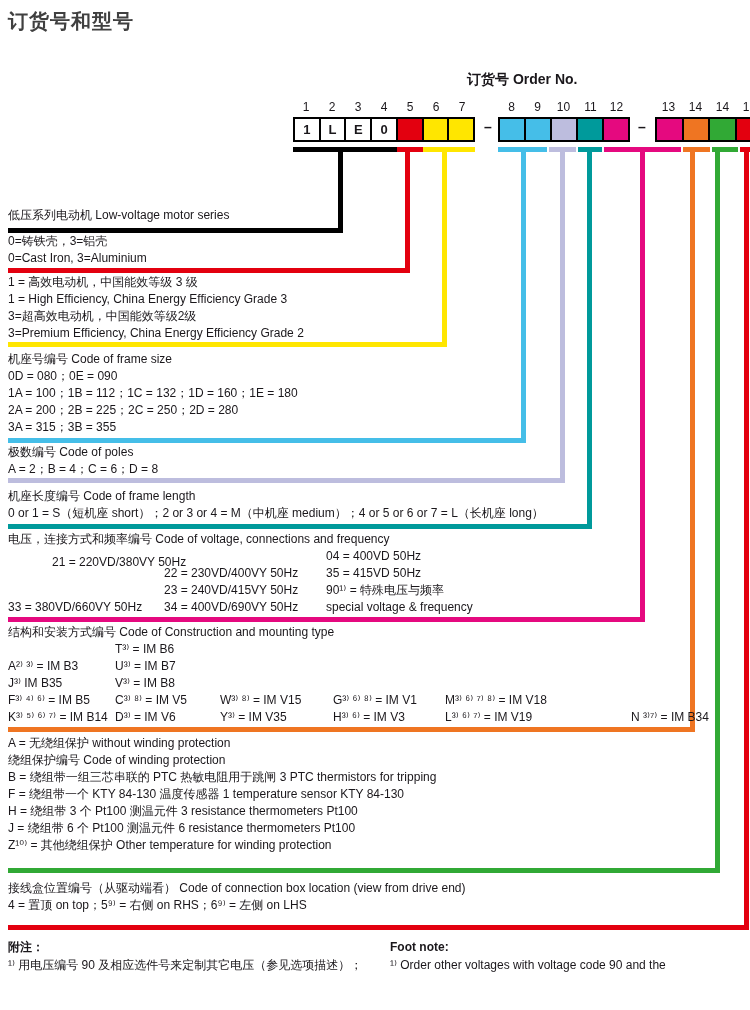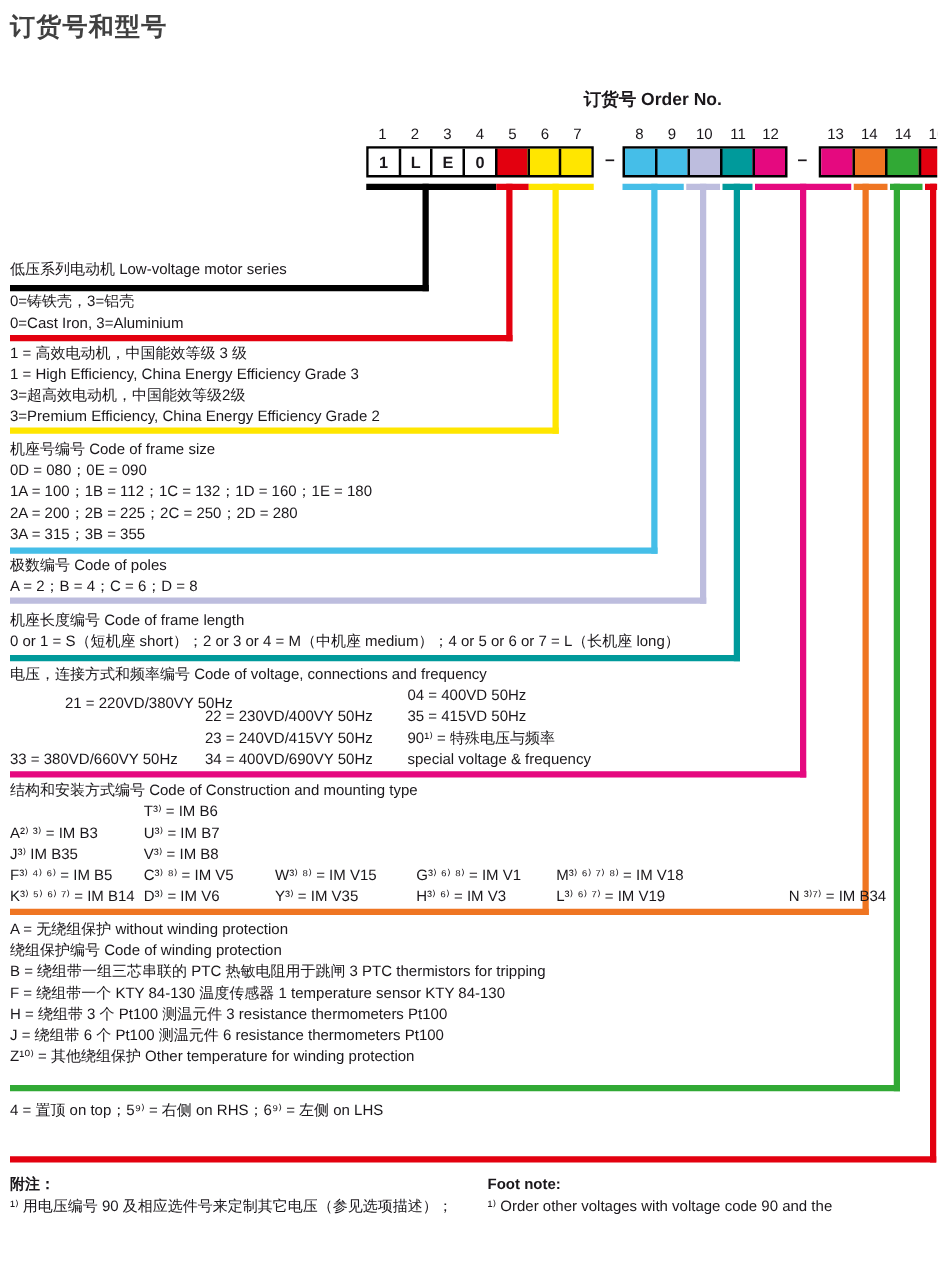--- a/index.html
+++ b/index.html
@@ -182,20 +182,21 @@
     <div>A = 无绕组保护  without winding protection</div>
     <div>绕组保护编号  Code of winding protection</div>
     <div>B = 绕组带一组三芯串联的 PTC 热敏电阻用于跳闸  3 PTC thermistors for tripping</div>
     <div>F = 绕组带一个 KTY 84-130 温度传感器  1 temperature sensor KTY 84-130</div>
     <div>H = 绕组带 3 个 Pt100 测温元件  3 resistance thermometers Pt100</div>
     <div>J = 绕组带 6 个 Pt100 测温元件  6 resistance thermometers Pt100</div>
     <div>Z¹⁰⁾ = 其他绕组保护  Other temperature for winding protection</div>
   </div>
 
   <div class="stack" style="top:880px;">
+    <div>接线盒位置编号（从驱动端看）  Code of connection box location (view from drive end)</div>
     <div>4 = 置顶  on top；5⁹⁾ = 右侧  on RHS；6⁹⁾ = 左侧  on LHS</div>
   </div>
 
   <div class="t tb" style="left:8px;top:939px;">附注：</div>
   <div class="t" style="left:8px;top:957px;">¹⁾ 用电压编号 90 及相应选件号来定制其它电压（参见选项描述）；</div>
   <div class="t tb" style="left:390px;top:939px;">Foot note:</div>
   <div class="t" style="left:390px;top:957px;">¹⁾ Order other voltages with voltage code 90 and the</div>
   <div class="t" style="left:401px;top:974px;margin-top:35px;">corresponding Option code (see under “Option”) .</div>
 
 </div>

